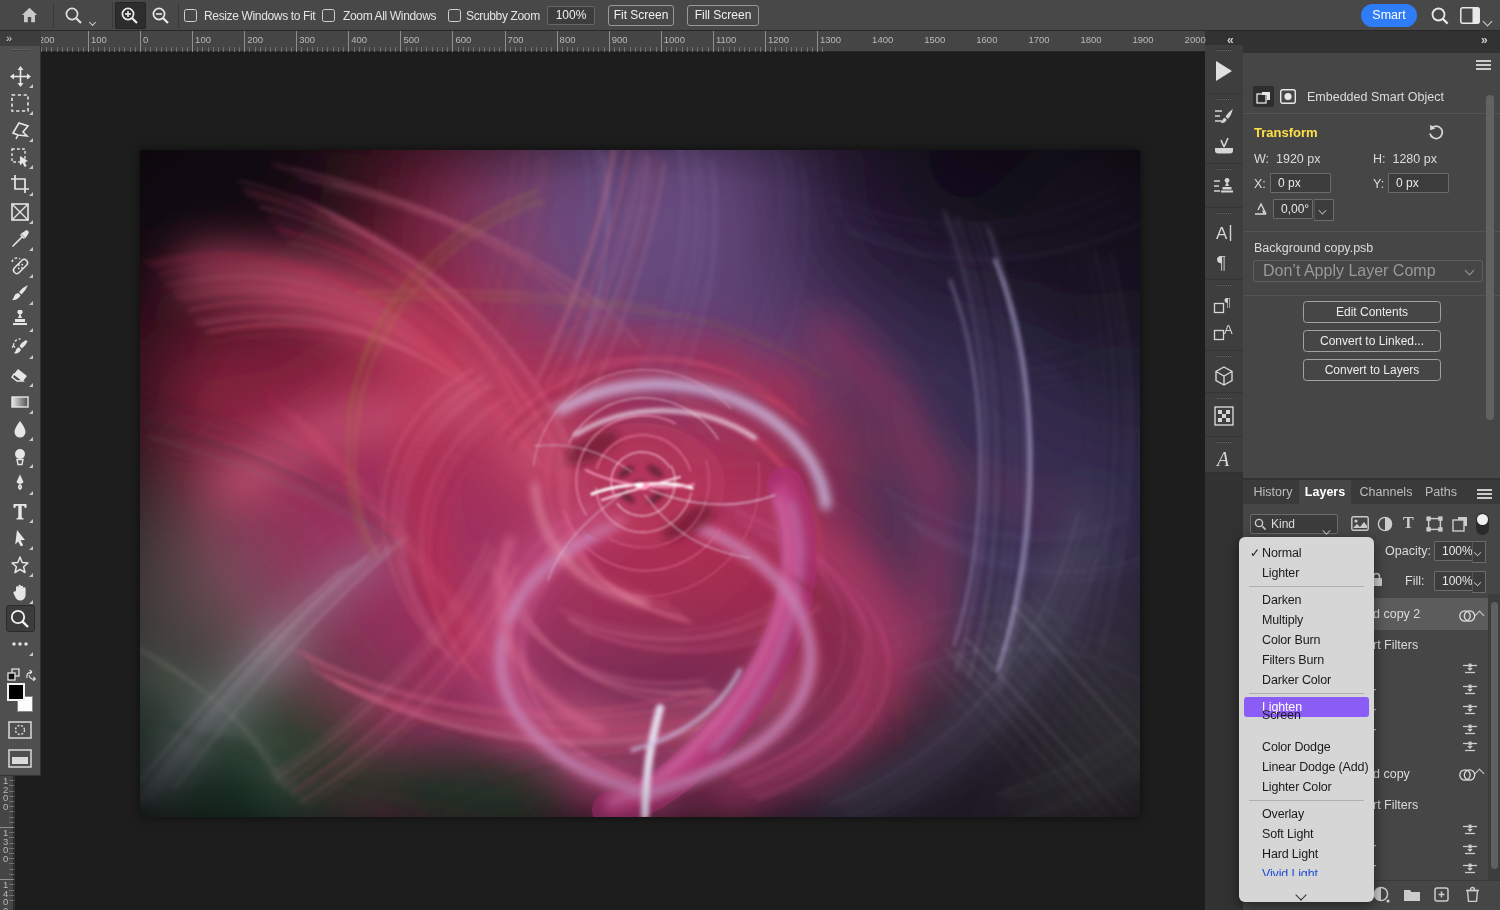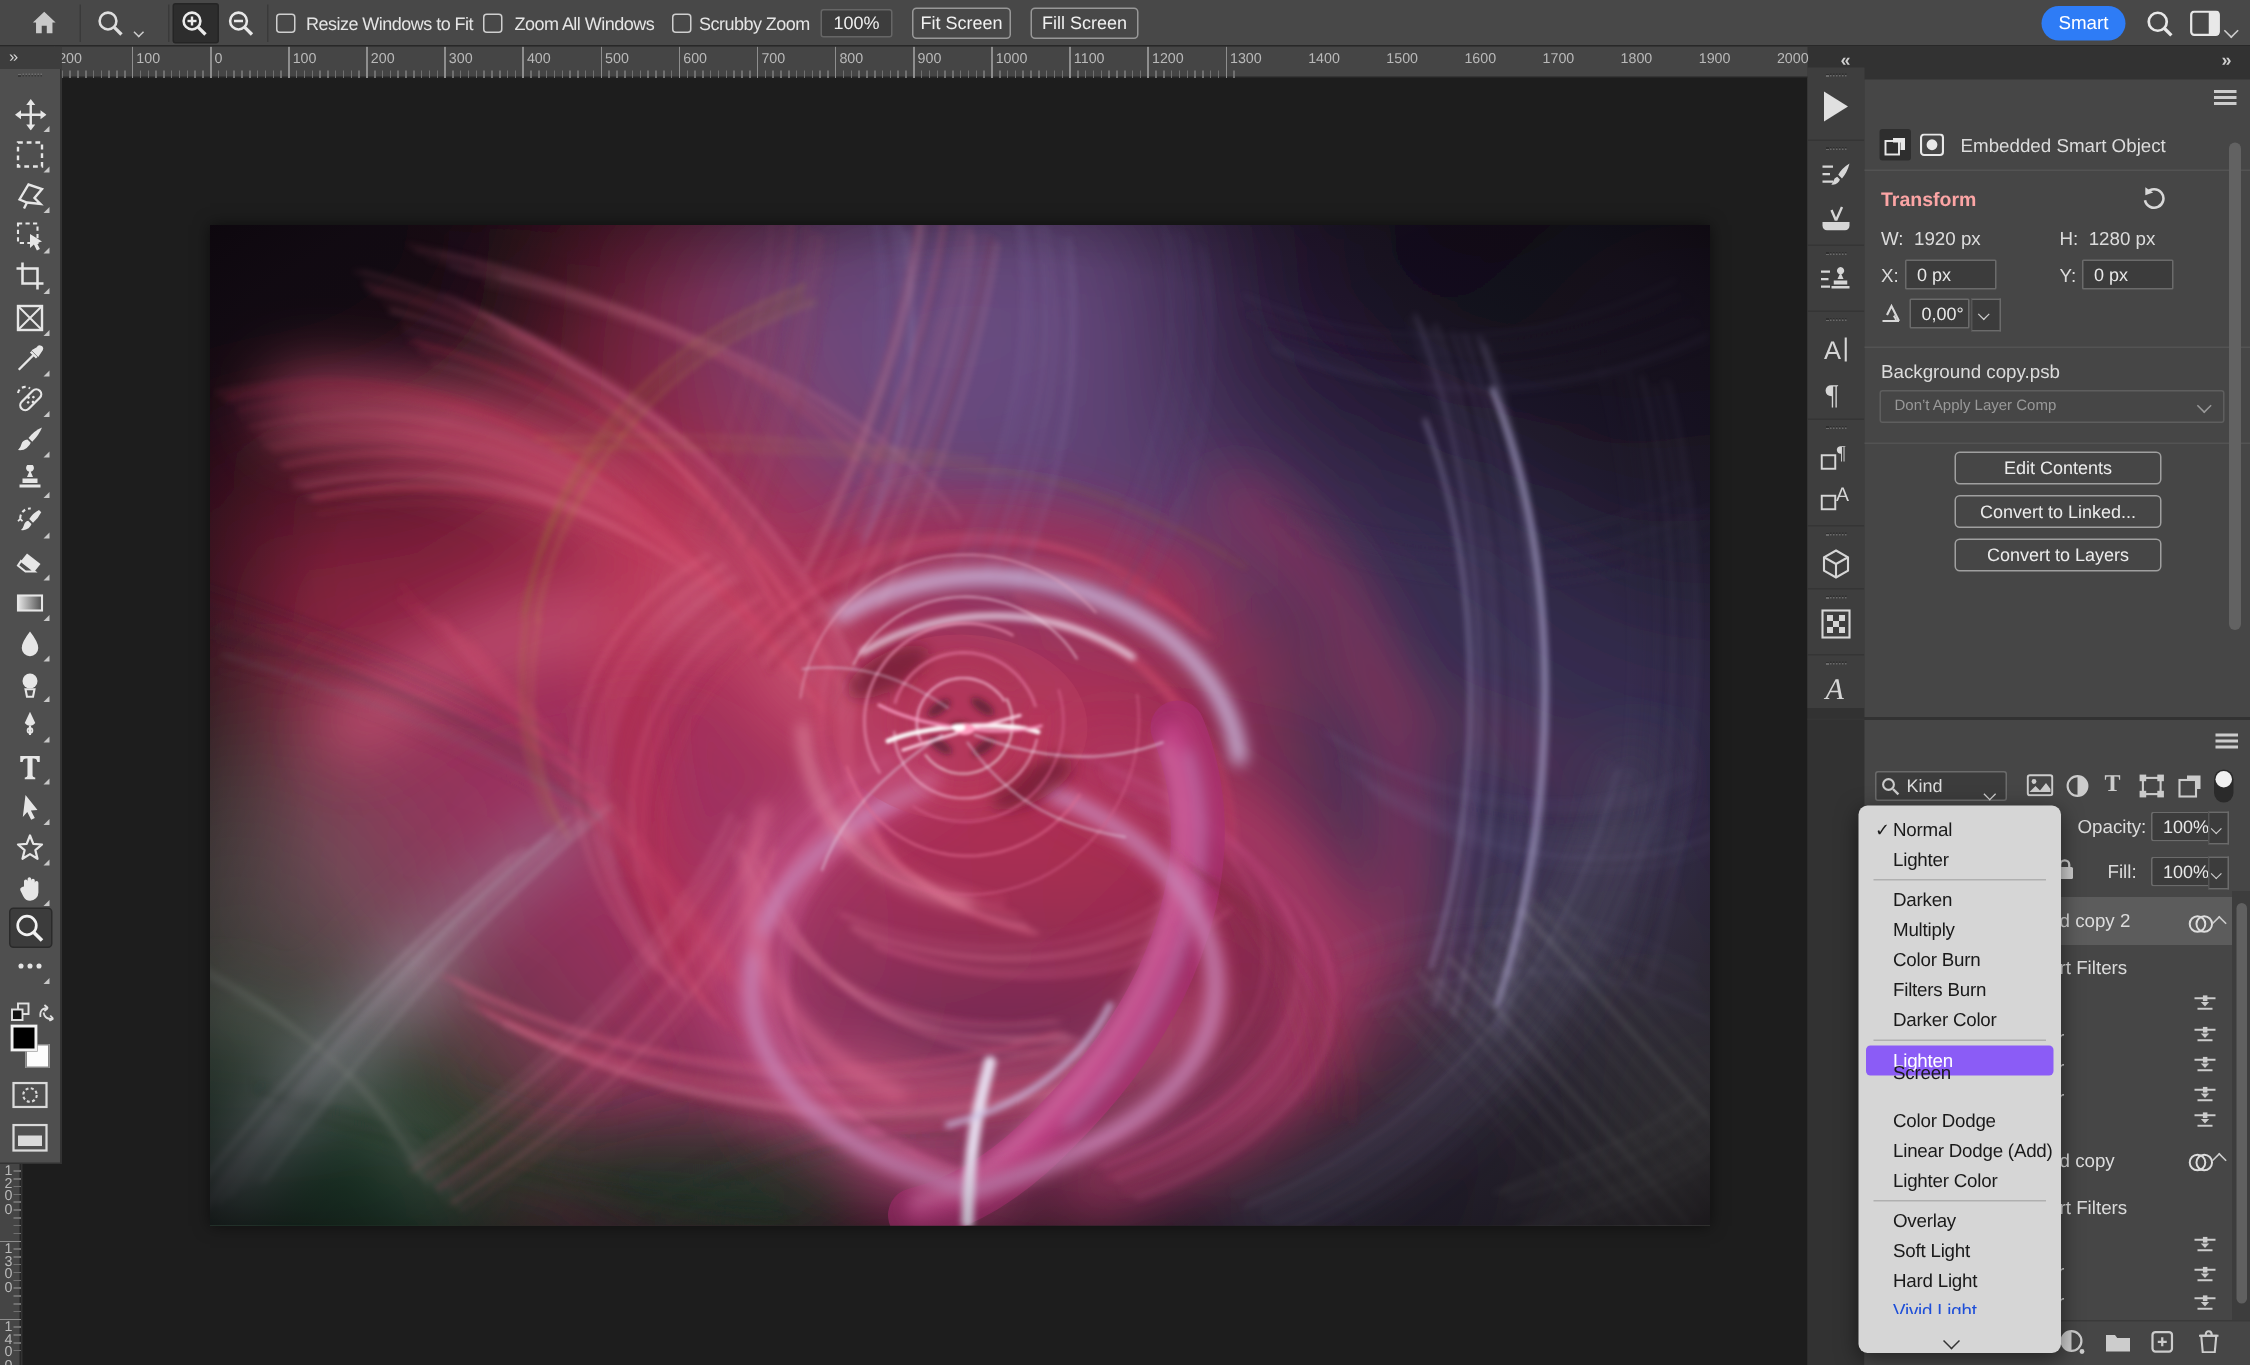--- a/index.html
+++ b/index.html
@@ -1030,47 +1030,53 @@
 <svg class="abs" style="left:13px;top:36px" width="15" height="15" viewBox="0 0 15 15">
 <rect x="1" y="5" width="9" height="9" fill="none" stroke="#e8e8e8" stroke-width="1.3"></rect>
 <path d="M6 3 h8 v8 h-3 v-5 h-5 z" fill="#e8e8e8"></path>
       </svg>
 <svg class="abs" style="left:37px;top:36px" width="16" height="15" viewBox="0 0 16 15">
 <rect x="0.7" y="0.7" width="14.6" height="13.6" rx="2" fill="none" stroke="#e8e8e8" stroke-width="1.4"></rect>
 <circle cx="8" cy="7.5" r="3.6" fill="#e8e8e8"></circle>
       </svg>
 <div class="txt" style="left:64px;top:37px">Embedded Smart Object</div>
 <div class="divider" style="top:60px"></div>
-<div class="txt" style="left:11px;top:72px;font-weight:bold;color:#fca5a5;font-size:13px">Transform</div>
+<div class="txt" style="left:11px;top:72px;font-weight:bold;color:#fde047;font-size:13px">Transform</div>
 <svg class="abs" style="left:185px;top:71px" width="16" height="16" viewBox="0 0 16 16">
 <path d="M3.2 4.5 A6.2 6.2 0 1 1 2 9.5" fill="none" stroke="#d8d8d8" stroke-width="1.7"></path>
 <path d="M2.2 0.8 L2.2 6.2 L7.4 4.4 Z" fill="#d8d8d8"></path>
       </svg>
 <div class="txt" style="left:11px;top:99px">W:&nbsp; 1920 px</div>
 <div class="txt" style="left:130px;top:99px">H:&nbsp; 1280 px</div>
 <div class="txt" style="left:11px;top:124px">X:</div>
 <div class="inbox" style="left:27px;top:120px;width:61px;height:20px">0 px</div>
 <div class="txt" style="left:130px;top:124px">Y:</div>
 <div class="inbox" style="left:145px;top:120px;width:61px;height:20px">0 px</div>
 <svg class="abs" style="left:10px;top:149px" width="16" height="14" viewBox="0 0 16 14">
 <path d="M13 12 L8 2 L5 8" fill="none" stroke="#d8d8d8" stroke-width="1.4"></path>
 <path d="M2 12 h11 M9.5 8.5 a5 5 0 0 1 1.5 3.5" fill="none" stroke="#d8d8d8" stroke-width="1.4"></path>
       </svg>
 <div class="inbox" style="left:30px;top:146px;width:40px;height:20px">0,00°</div>
 <div class="abs" style="left:71px;top:146px;width:20px;height:22px;background:#3c3c3c;border:1px solid #6b6b6b;border-left:1px solid #555"><span class="chev" style="margin:6px 0 0 4px;transform:rotate(45deg) scale(.8)"></span></div>
 <div class="divider" style="top:178px"></div>
 <div class="txt" style="left:11px;top:188px">Background copy.psb</div>
-<div class="abs" style="left:10px;top:207px;width:230px;height:22px;border:1px solid #5e5e5e;border-radius:2px;color:#999;font-size:10px;line-height:20px;padding-left:9px">Don’t Apply Layer Comp<span class="chev" style="position:absolute;right:9px;top:6px;border-color:#999"></span></div>
+<div class="abs" style="left:10px;top:207px;width:230px;height:22px;border:1px solid #5e5e5e;border-radius:2px;color:#999;font-size:16px;line-height:20px;padding-left:9px">Don’t Apply Layer Comp<span class="chev" style="position:absolute;right:9px;top:6px;border-color:#999"></span></div>
 <div class="divider" style="top:242px"></div>
 <div class="pbtn" style="top:248px">Edit Contents</div>
 <div class="pbtn" style="top:277px">Convert to Linked...</div>
 <div class="pbtn" style="top:306px">Convert to Layers</div>
 <div class="abs" style="left:243px;top:42px;width:8px;height:325px;background:#626262;border-radius:4px"></div>
     </div>
   <div class="panel" id="layers">
+      <div class="tabbar">
+        <div class="tab" style="left:4px;width:52px">History</div>
+        <div class="tab tabactive" style="left:56px;width:52px">Layers</div>
+        <div class="tab" style="left:112px;width:62px">Channels</div>
+        <div class="tab" style="left:176px;width:44px">Paths</div>
+      </div>
 <div class="burger" style="right:8px;top:9px"></div>
 <div class="abs" style="left:7px;top:34px;width:88px;height:20px;background:#3c3c3c;border:1px solid #6b6b6b;border-radius:2px"></div>
 <svg class="abs" style="left:11px;top:38px" width="13" height="13" viewBox="0 0 13 13">
 <circle cx="5" cy="5" r="3.6" fill="none" stroke="#ccc" stroke-width="1.4"></circle>
 <line x1="8" y1="8" x2="11.6" y2="11.6" stroke="#ccc" stroke-width="1.6"></line>
       </svg>
 <div class="txt" style="left:28px;top:37px;font-size:12px">Kind</div>
 <div class="abs" style="left:80px;top:40px"><span class="chev" style="transform:rotate(45deg) scale(.85)"></span></div>
 <svg class="abs" style="left:108px;top:36px" width="18" height="15" viewBox="0 0 18 15">
 <rect x="0.8" y="0.8" width="16.4" height="13.4" rx="1.5" fill="none" stroke="#ccc" stroke-width="1.4"></rect>

